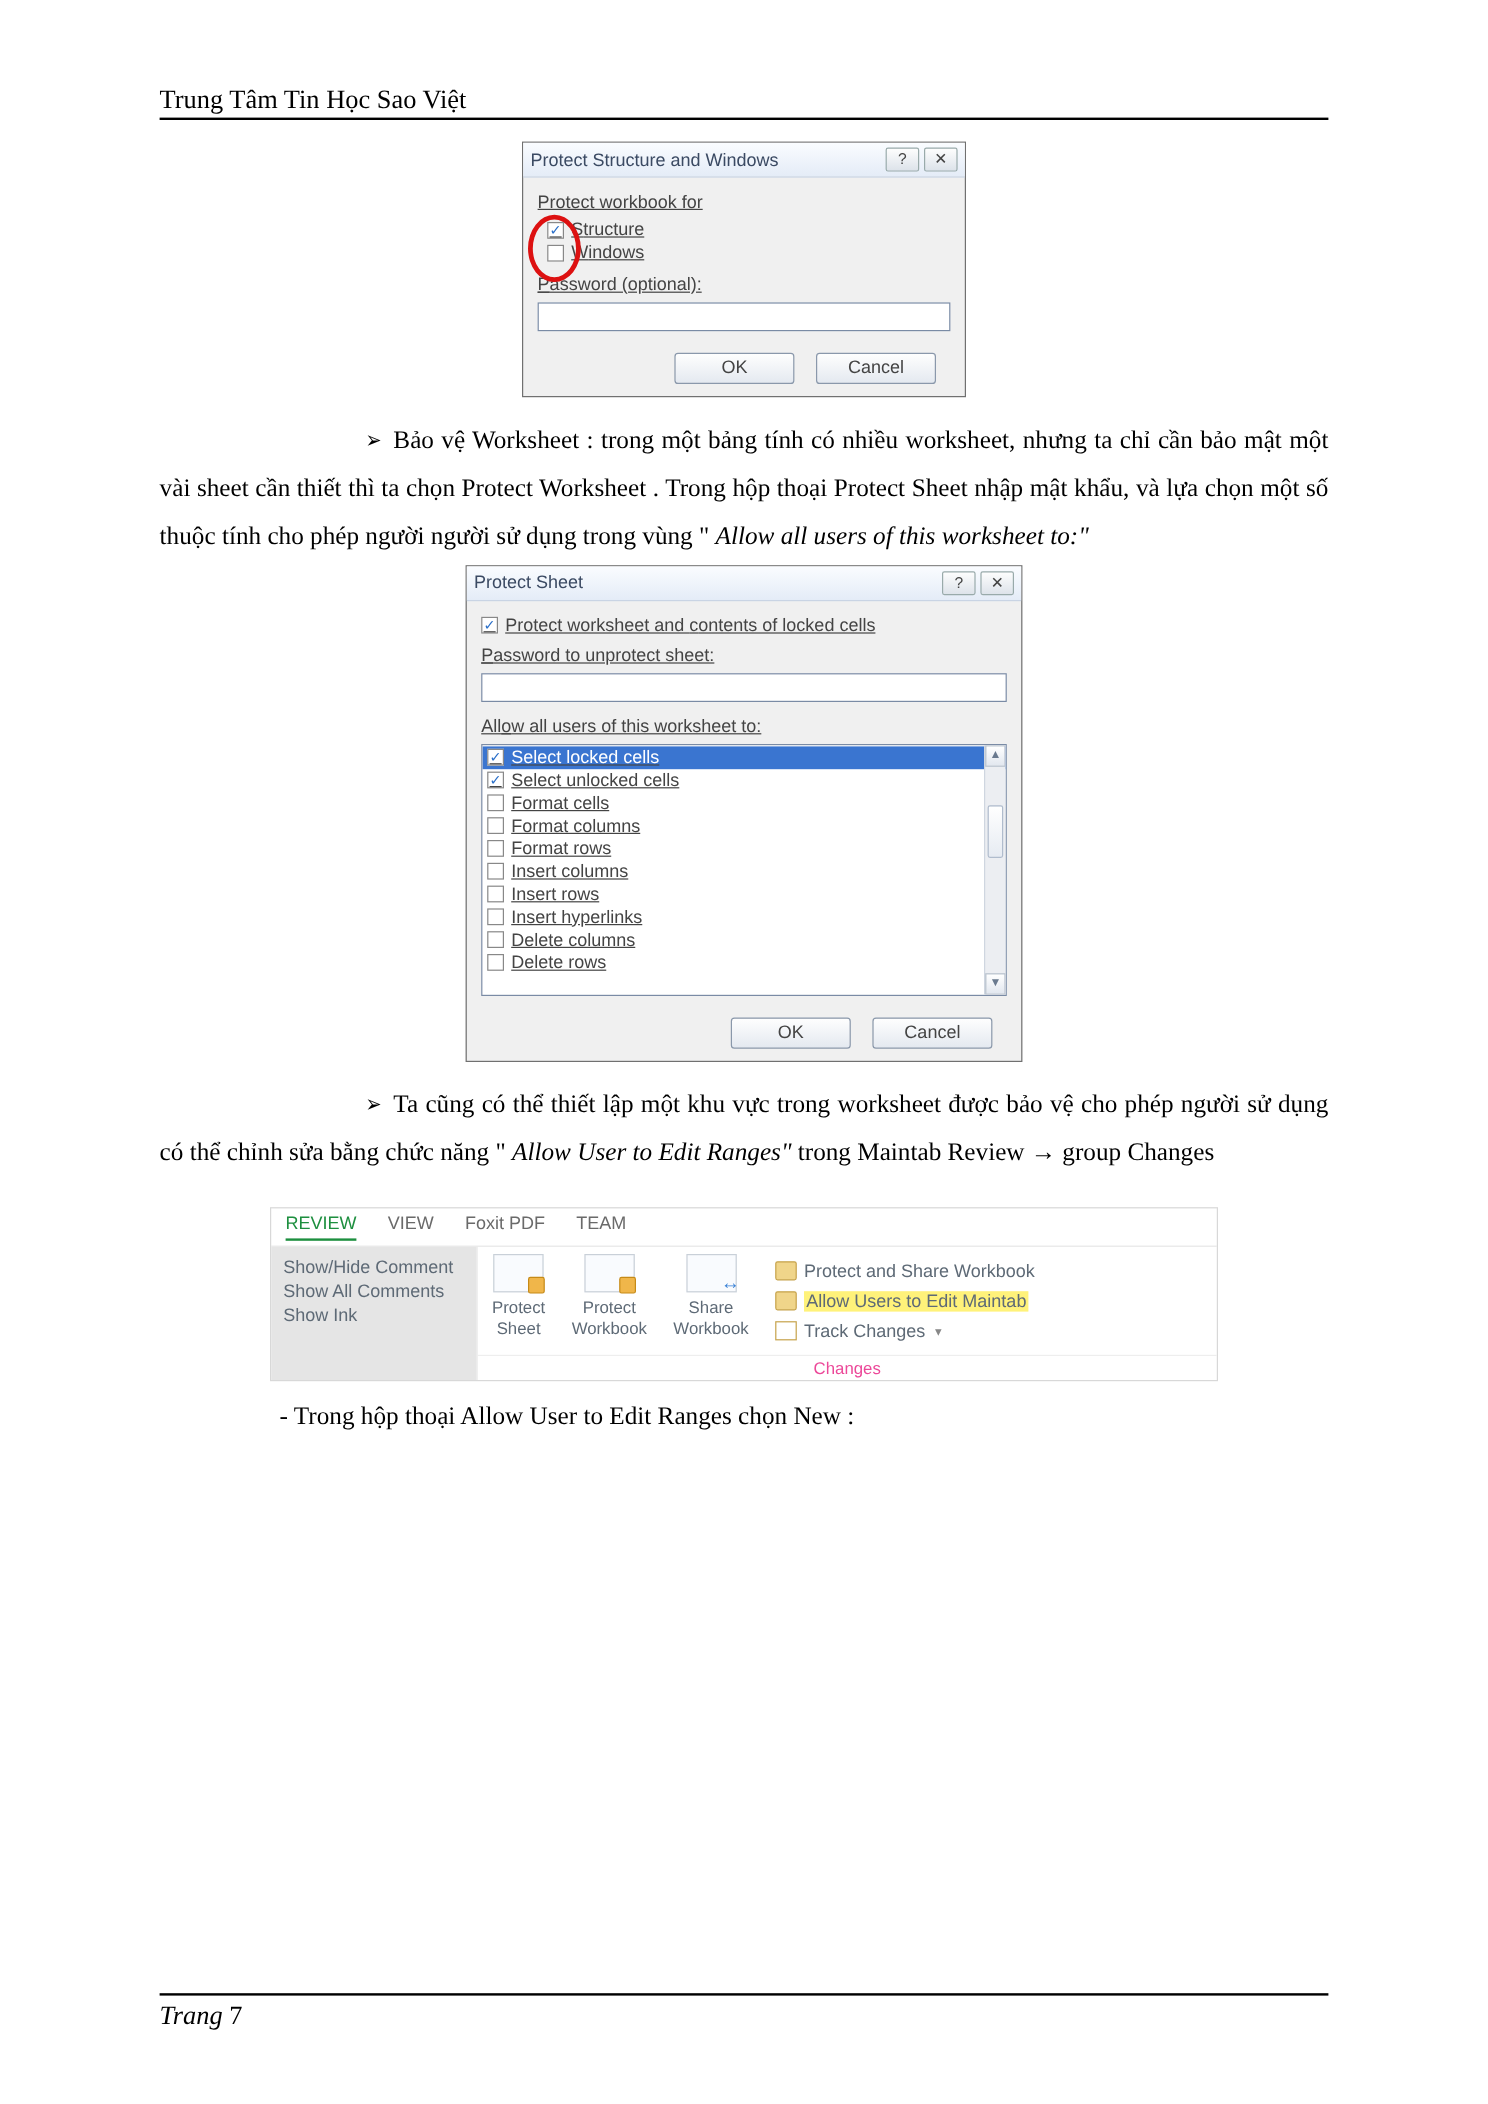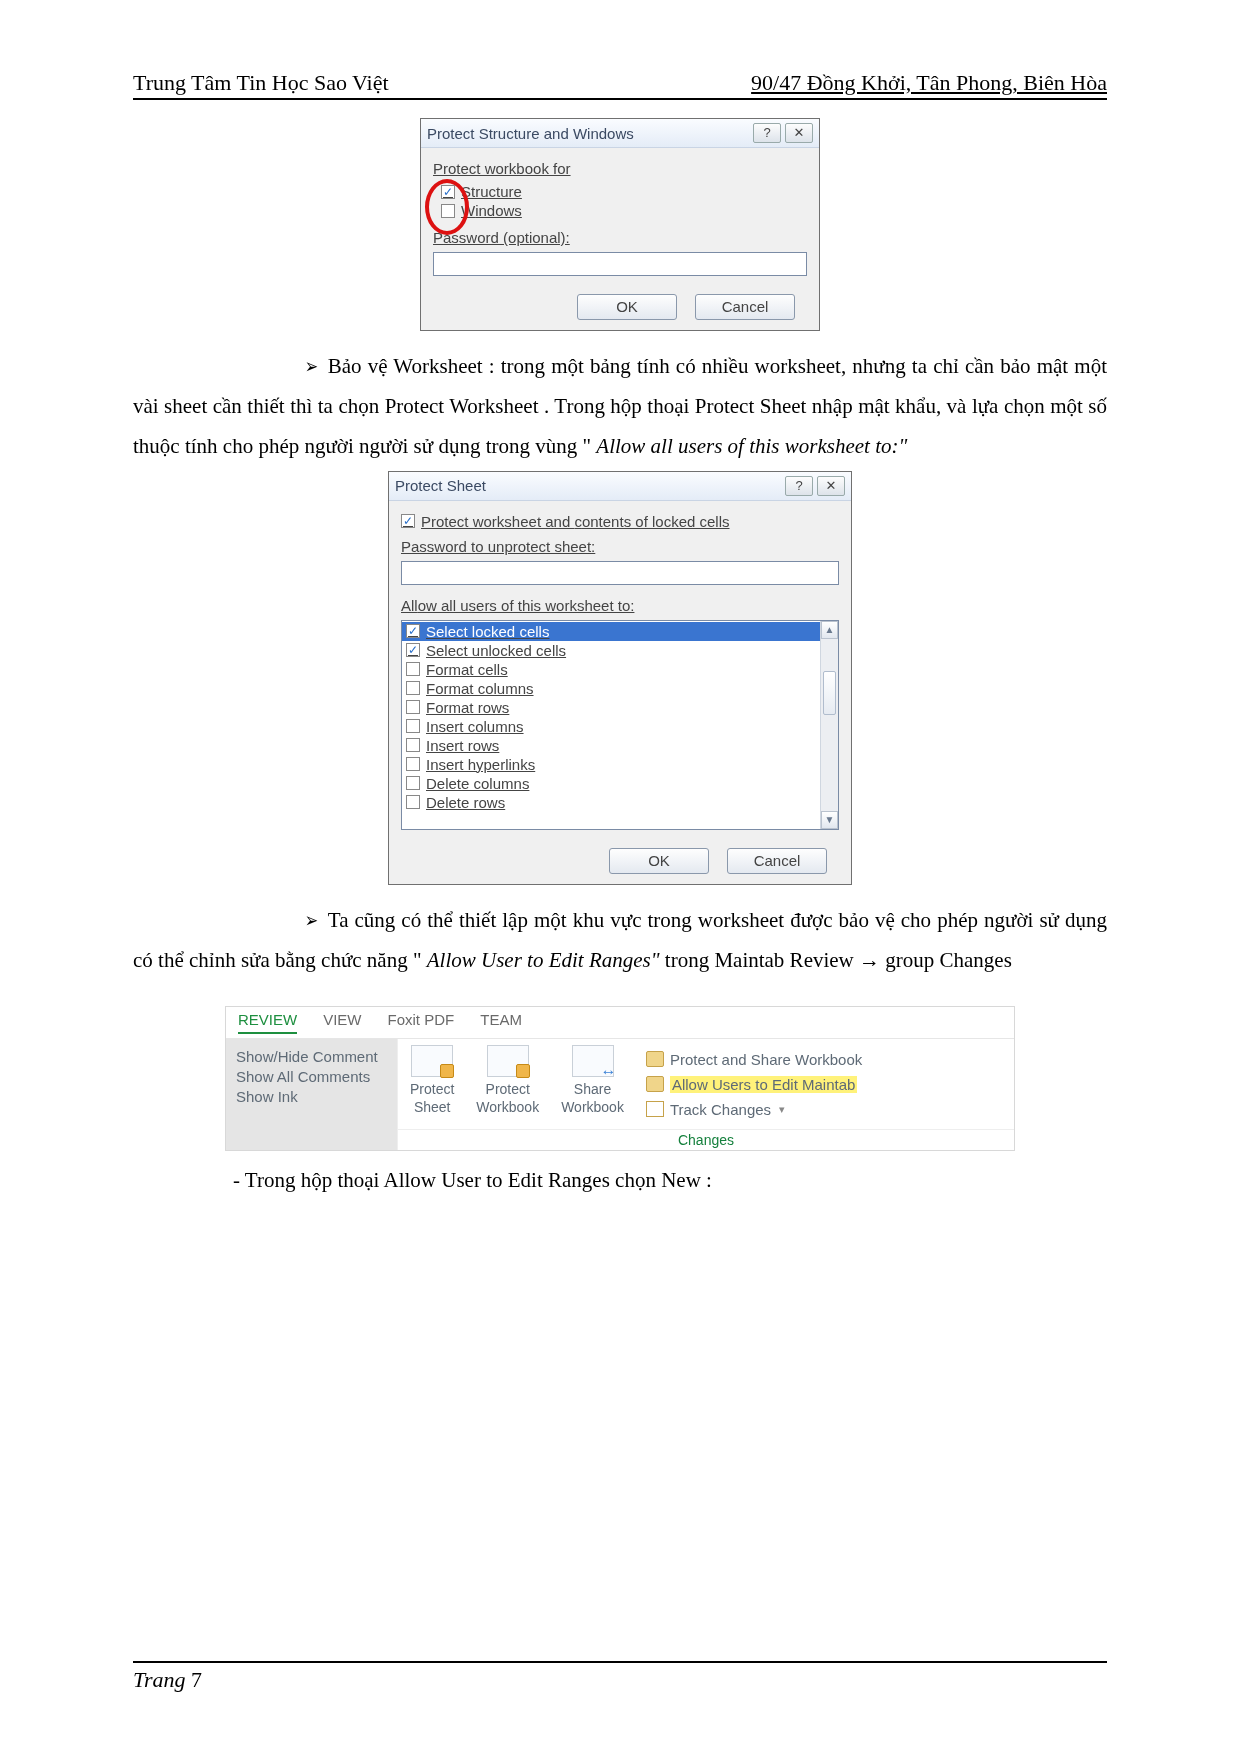--- a/index.html
+++ b/index.html
@@ -28,21 +28,21 @@
 
   
   .dialog {
     border: 1px solid #707070;
     background: #f0f0f0;
     font-family: "Segoe UI", Tahoma, sans-serif;
     font-size: 15px;
     color: #444;
     margin: 0 auto 16px auto;
   }
-  .dialog1 { width: 400px; }
+  .dialog1 { width: 370px; }
   .titlebar {
     display: flex;
     align-items: center;
     padding: 4px 6px;
     background: linear-gradient(#fafcff,#e4ecf7);
     border-bottom: 1px solid #c9d4e4;
   }
   .titlebar .t-title { flex: 1; color: #3b4a63; }
   .titlebtn {
     border: 1px solid #9aa;
@@ -202,21 +202,21 @@
   .right-col .rl { display: flex; align-items: center; gap: 6px; margin: 3px 0; height: 22px;}
   .right-col .ic {
     width: 18px; height: 16px; background: #f0d58a; border:1px solid #c6a24a; border-radius:2px;
   }
   .right-col .ic2 {
     width: 18px; height: 16px; background: #fff; border:1px solid #c6a24a; position:relative;
   }
   .hl { background: #fff27a; padding: 0 2px; }
   .caret-down { font-size: 11px; color: #888; margin-left: 2px; }
   .grplabel {
-    text-align: center; color: #15803d; font-size: 14px;
+    text-align: center; color: #ec4899; font-size: 14px;
     border-top: 1px solid #eee; padding: 2px 0;
   }
 
   
   .footer {
     position: absolute;
     left: 133px; right: 133px;
     bottom: 60px;
     border-top: 2px solid #000;
     display: flex;
@@ -227,21 +227,20 @@
   .footer .pg { font-style: italic; }
   .sym { font-family: Arial, sans-serif; }
 </style>
 </head>
 <body>
 
 <div class="page">
 
   <div class="header-row">
     <span>Trung Tâm Tin Học Sao Việt</span>
-    <span><u>90/47 Đồng Khởi, Tân Phong, Biên Hòa</u></span>
   </div>
 
   <div class="dialog dialog1">
     <div class="titlebar">
       <span class="t-title">Protect Structure and Windows</span>
       <span class="titlebtn">?</span>
       <span class="titlebtn">✕</span>
     </div>
     <div class="dbody">
       <div class="field-label">Protect workbook for</div>

